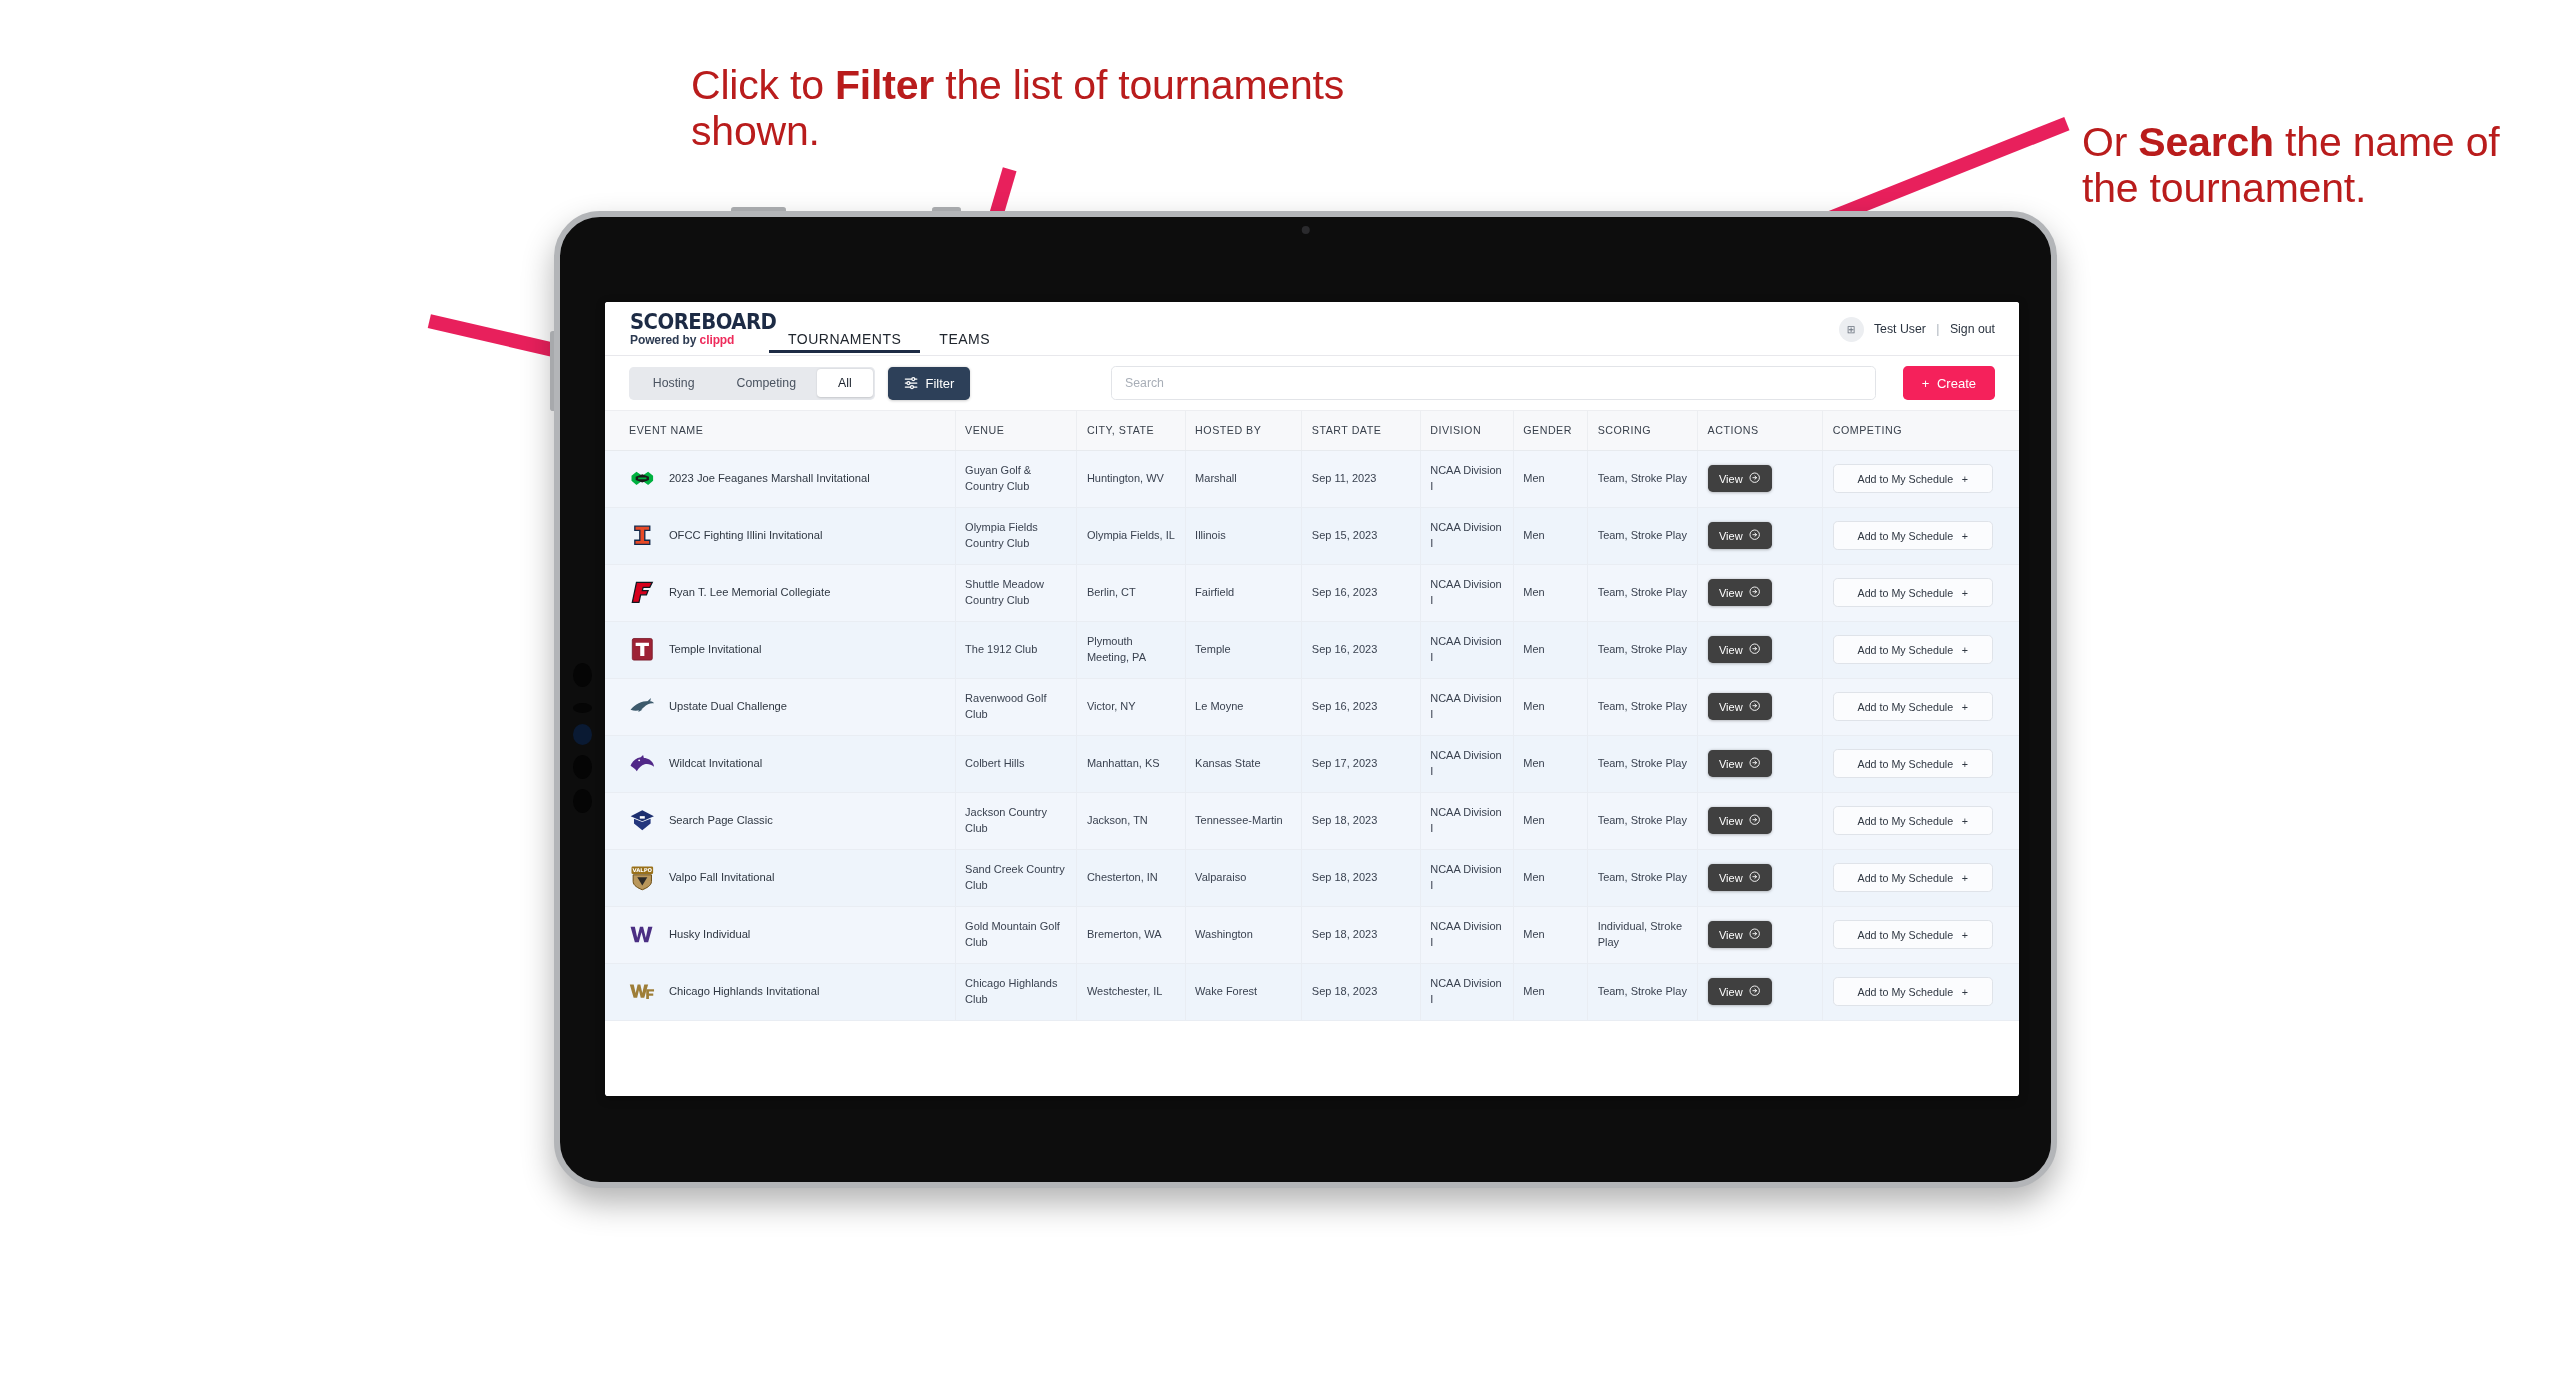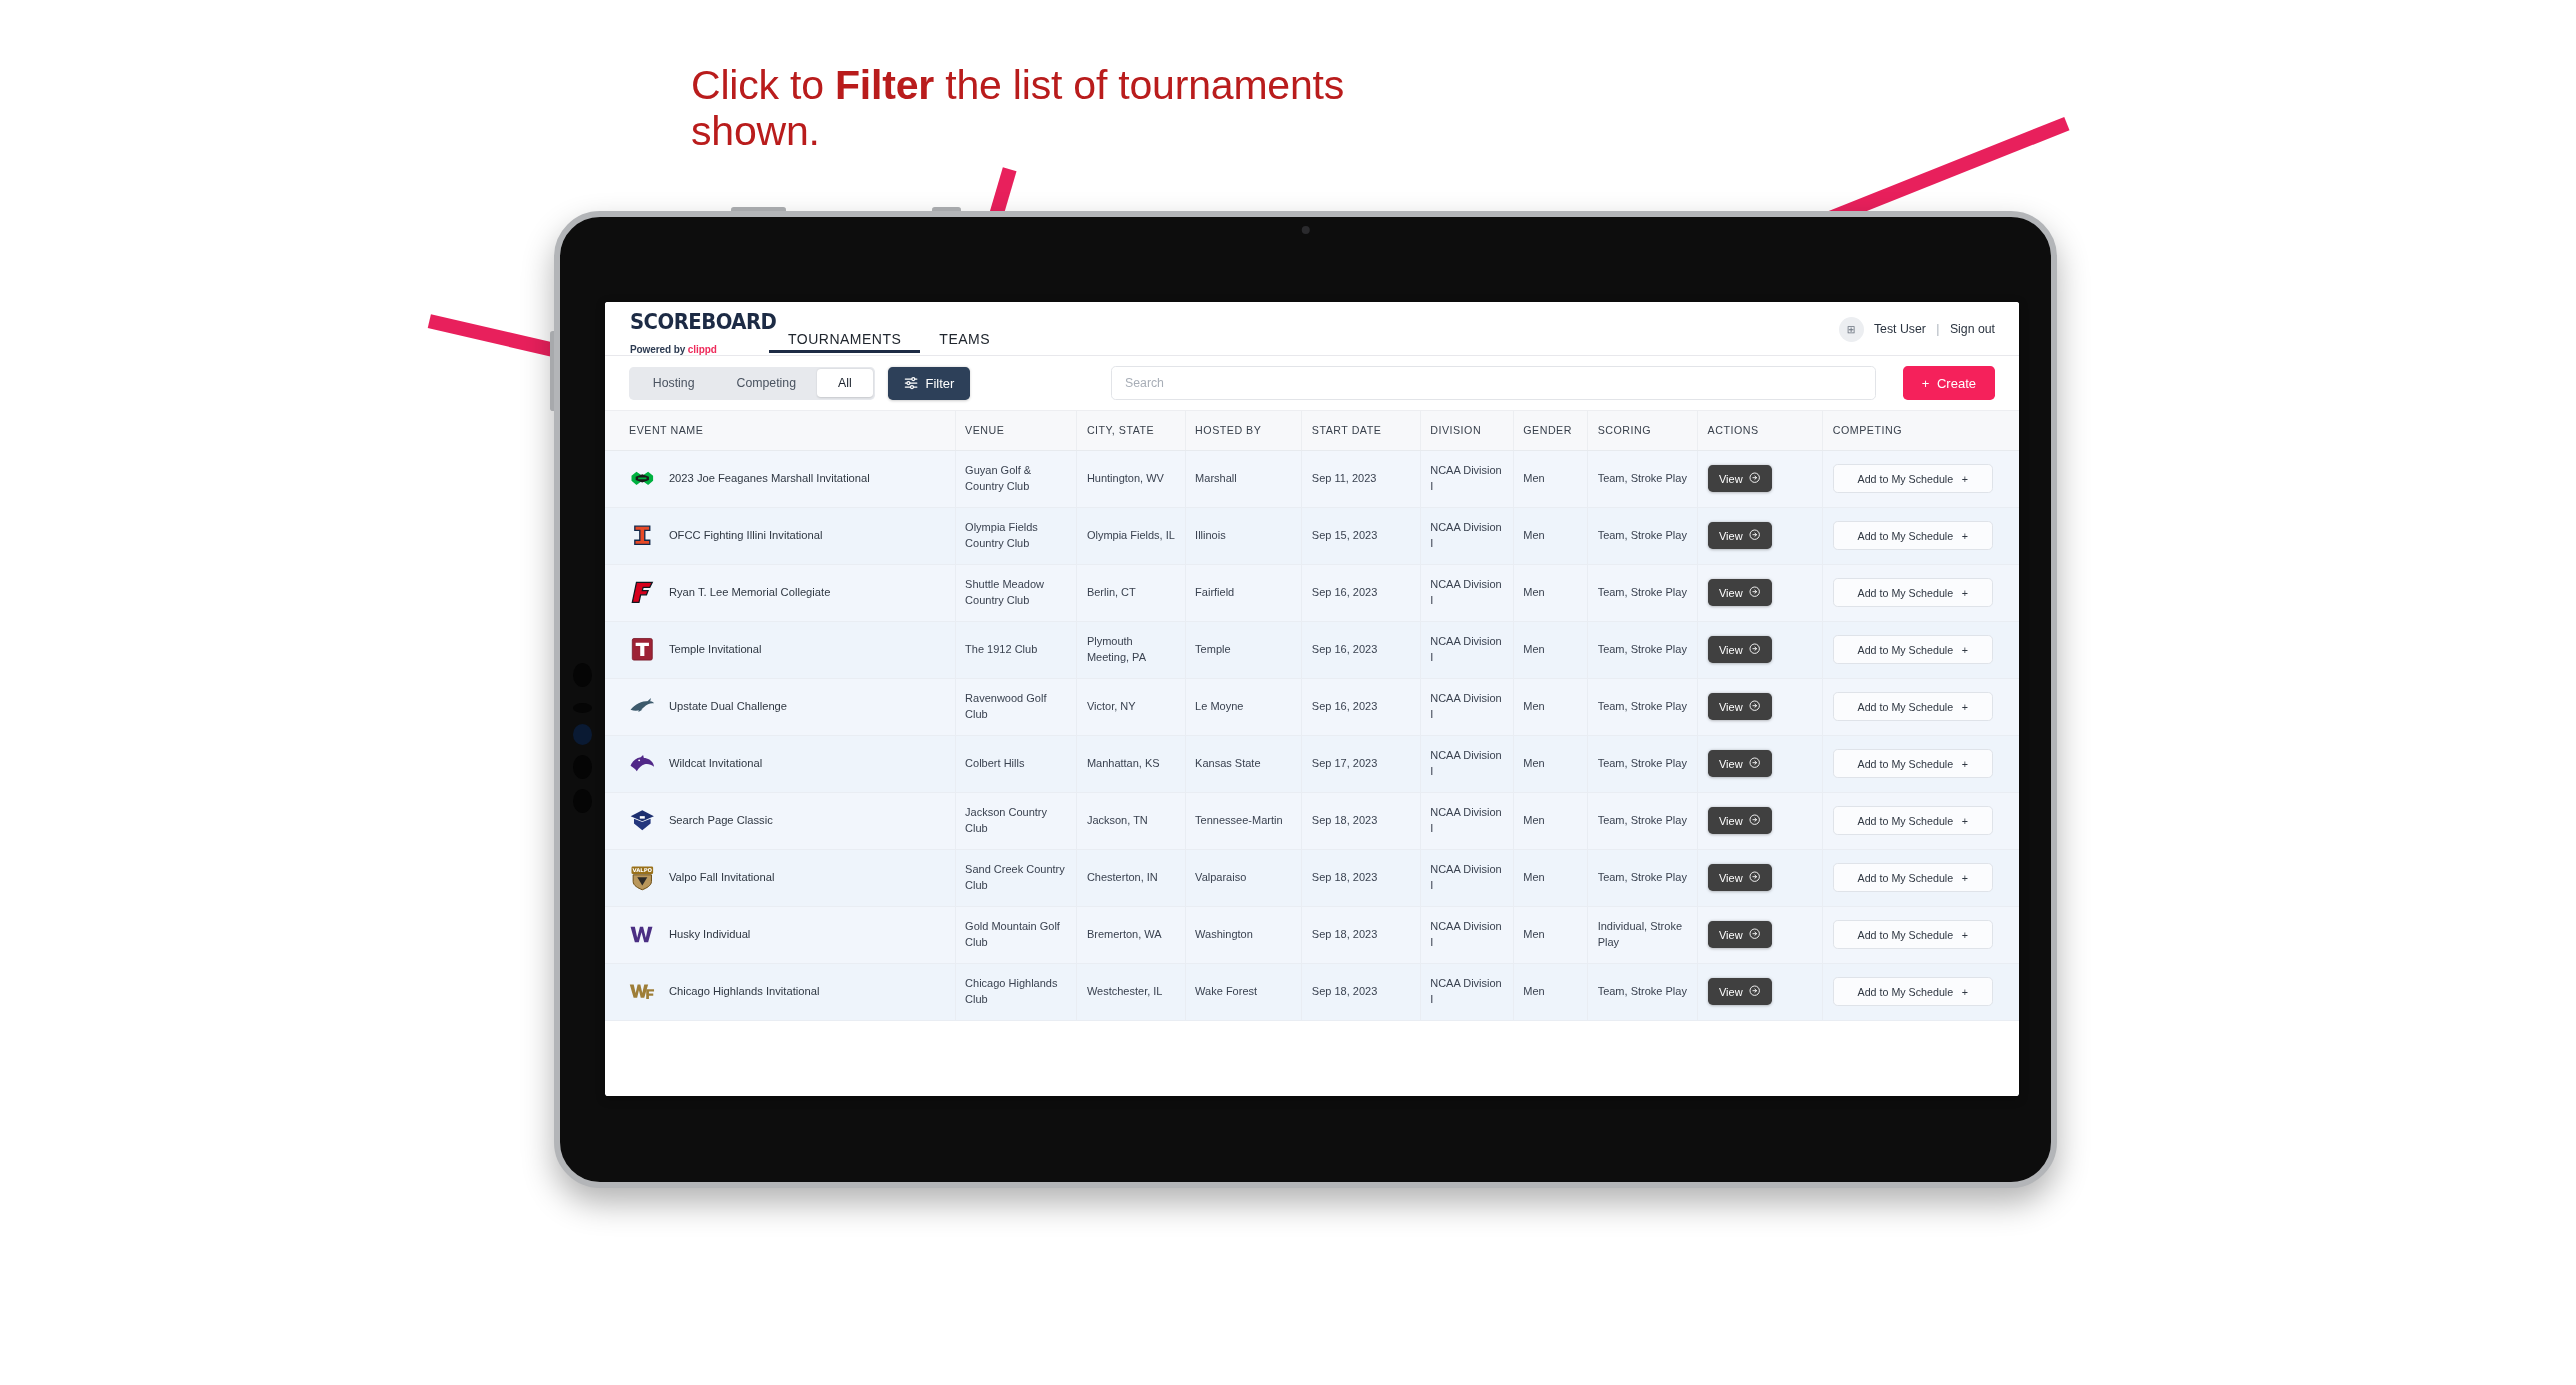--- a/index.html
+++ b/index.html
@@ -83,22 +83,22 @@
     font-family: "DejaVu Sans", sans-serif;
     font-weight: 700;
     font-size: 21.4px;
     letter-spacing: -0.6px;
     color: #1d2b45;
     transform: scaleX(0.92);
     transform-origin: left center;
     line-height: 1;
   }
   #brand .sub {
-    margin-top: 12px;
-    font-size: 10px;
+    margin-top: 1px;
+    font-size: 12px;
     color: #2d3b52;
     font-weight: 600;
     letter-spacing: -0.1px;
   }
   #brand .sub .clippd { color: #ee2b5b; font-weight: 800; }
 
   #nav-tabs { display: flex; align-items: flex-start; height: 54px; margin-left: 23px; }
   .nav-tab {
     position: relative;
     padding: 18px 19px 0 19px;
@@ -265,20 +265,23 @@
     </g>
 
     <g>
       <path d="M2176,130 L1510,396" stroke="#e8205c" stroke-width="15" fill="none"></path>
       <path d="M1460,417 L1540,400 L1502,357 Z" fill="#e8205c"></path>
     </g>
   </svg>
 
   <div class="callout" id="callout-filter">
     <span>Click to </span><b>Filter</b><span> the list of tournaments shown.</span>
+  </div>
+  <div class="callout" id="callout-search">
+    <span>Or </span><b>Search</b><span> the name of the tournament.</span>
   </div>
 
   <div id="tablet">
     <div class="top-btn" style="left:171px;width:55px;"></div>
     <div class="top-btn" style="left:372px;width:28.5px;"></div>
     <div class="side-btn" style="top:114px;height:80px;"></div>
     <div class="lens" style="top:446px;height:24px;"></div>
     <div class="lens" style="top:486px;height:9.5px;"></div>
     <div class="lens" style="top:507px;height:21px;background:#0a1a33;"></div>
     <div class="lens" style="top:538px;height:24px;"></div>

